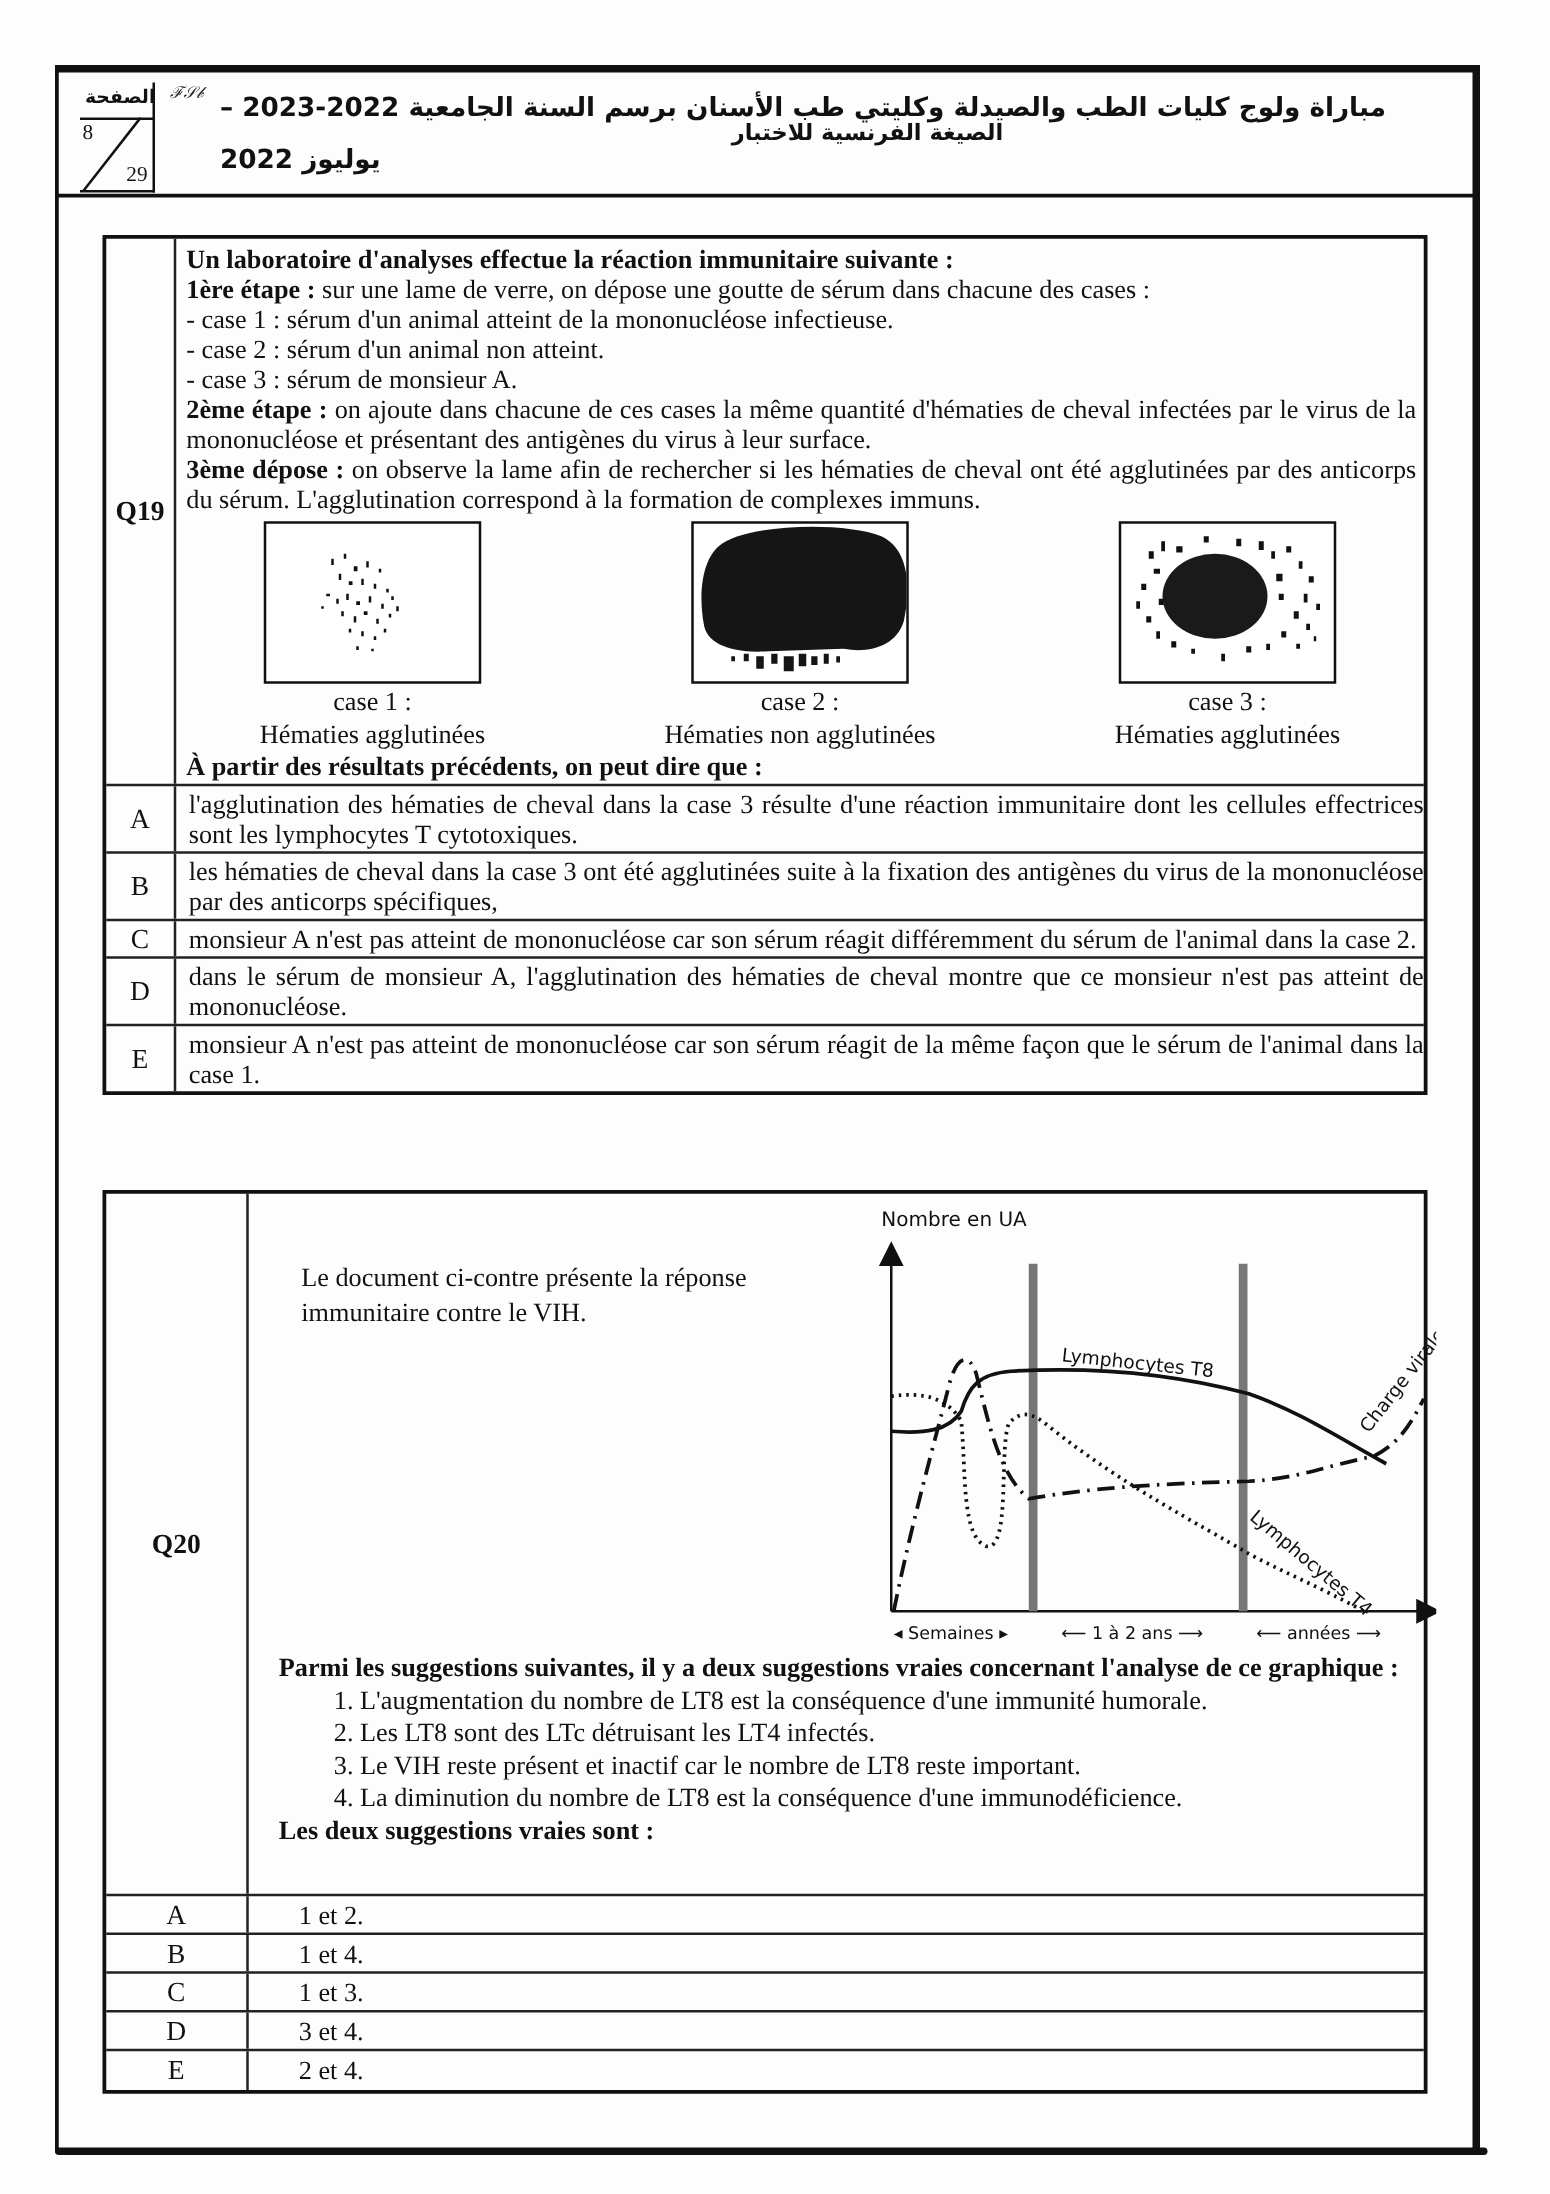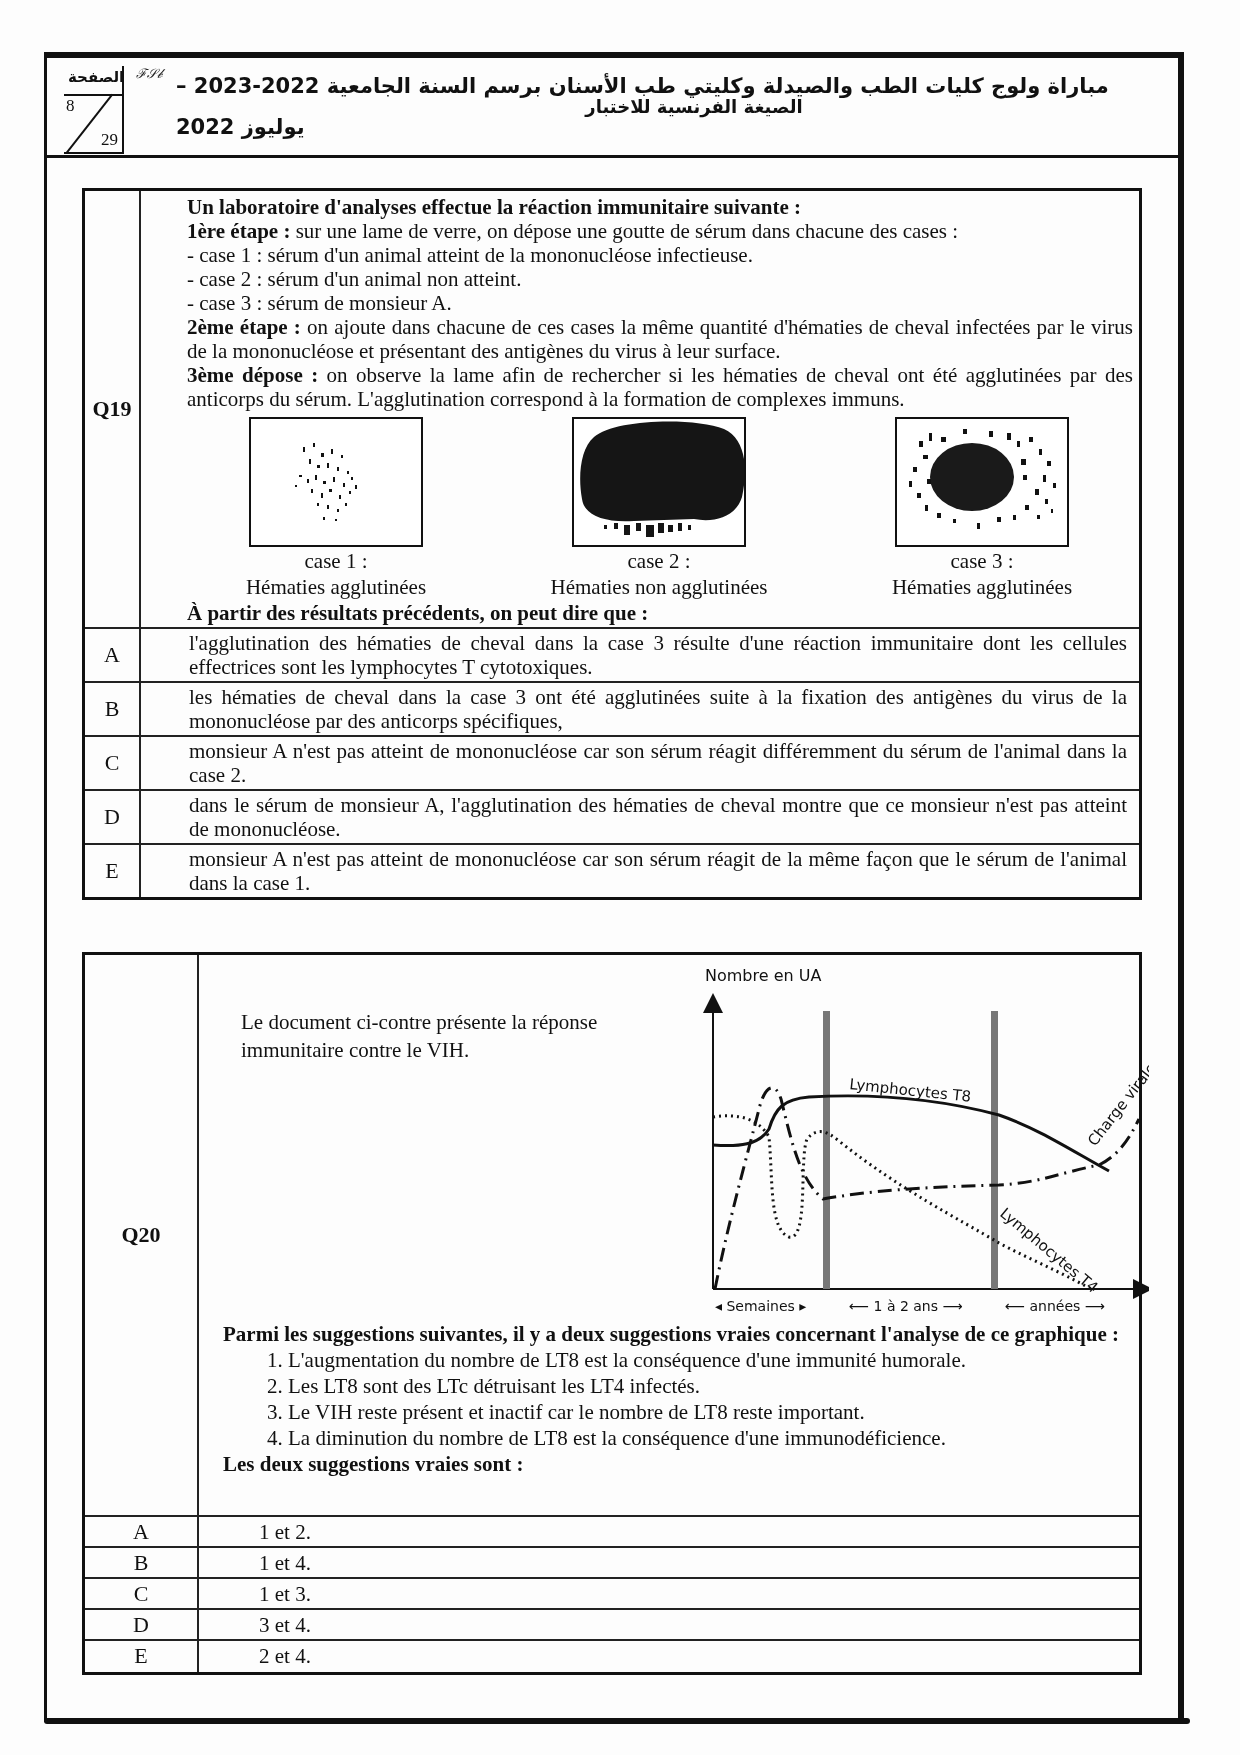--- a/index.html
+++ b/index.html
@@ -50,48 +50,48 @@
     
     .q-table { position: absolute; border: 3px solid #111; background: transparent; }
     .q19 { left: 82px; top: 188px; width: 1060px; }
     .q-row { display: flex; border-bottom: 2px solid #222; }
     .q-row:last-child { border-bottom: 0; }
     .q-label {
       width: 56px; flex: none; border-right: 2px solid #222; display: flex; align-items: center; justify-content: center;
       font-size: 22px;
     }
     .q-label.bold { font-weight: bold; }
-    .q-content { flex: 1; padding: 4px 6px 2px 8px; font-size: 21px; line-height: 24px; margin-left: 38px; }
+    .q-content { flex: 1; padding: 4px 6px 2px 8px; font-size: 21px; line-height: 24px; }
     .q-content b { font-weight: bold; }
     .justify { text-align: justify; }
 
     .cases { display: flex; justify-content: space-between; margin-top: 6px; padding: 0 6px 0 4px; }
     .case { width: 290px; text-align: center; }
     .case-box { width: 174px; height: 130px; border: 2px solid #111; margin: 0 auto; position: relative; overflow: hidden; background: #fff; }
     .case-caption { font-size: 21px; line-height: 24px; margin-top: 2px; }
 
     .answer-row .q-label { font-size: 22px; }
-    .answer-row .q-content { padding: 2px 12px 2px 10px; line-height: 24px; }
+    .answer-row .q-content { padding: 2px 0 2px 10px; line-height: 24px; }
 
     
     .q20 { left: 82px; top: 952px; width: 1060px; }
     .q20-top { display: flex; border-bottom: 2px solid #222; }
     .q20-label { width: 114px; flex: none; border-right: 2px solid #222; display: flex; align-items: center; justify-content: center; font-weight: bold; font-size: 22px; }
     .q20-main { flex: 1; position: relative; height: 560px; }
     .q20-intro { position: absolute; left: 42px; top: 24px; width: 380px; font-size: 21px; line-height: 28px; margin-top: 29px; }
     .chart-wrap { position: absolute; left: 500px; top: 4px; width: 450px; height: 360px; }
     .chart-wrap svg { width: 450px; height: 360px; }
     .q20-question { position: absolute; left: 24px; top: 366px; right: 6px; font-size: 21px; line-height: 26px; }
     .q20-question .bold { font-weight: bold; }
     .suggestions { list-style: none; padding-left: 44px; }
     .suggestions li { line-height: 26px; }
     .q20-answers .q20-ans-row { display: flex; border-bottom: 2px solid #222; height: 31px; }
     .q20-answers .q20-ans-row:last-child { border-bottom: 0; }
     .q20-ans-letter { width: 114px; flex: none; border-right: 2px solid #222; text-align: center; font-size: 22px; line-height: 30px; }
-    .q20-ans-text { padding-left: 60px; font-size: 21px; line-height: 30px; }
+    .q20-ans-text { padding-left: 40px; font-size: 21px; line-height: 30px; }
 
     .chart-label { font-family: "DejaVu Sans", sans-serif; }
   </style>
 </head>
 <body>
 
 <div class="page-frame"></div>
 <div class="page-bottom-rule"></div>
 
 <div class="header">

